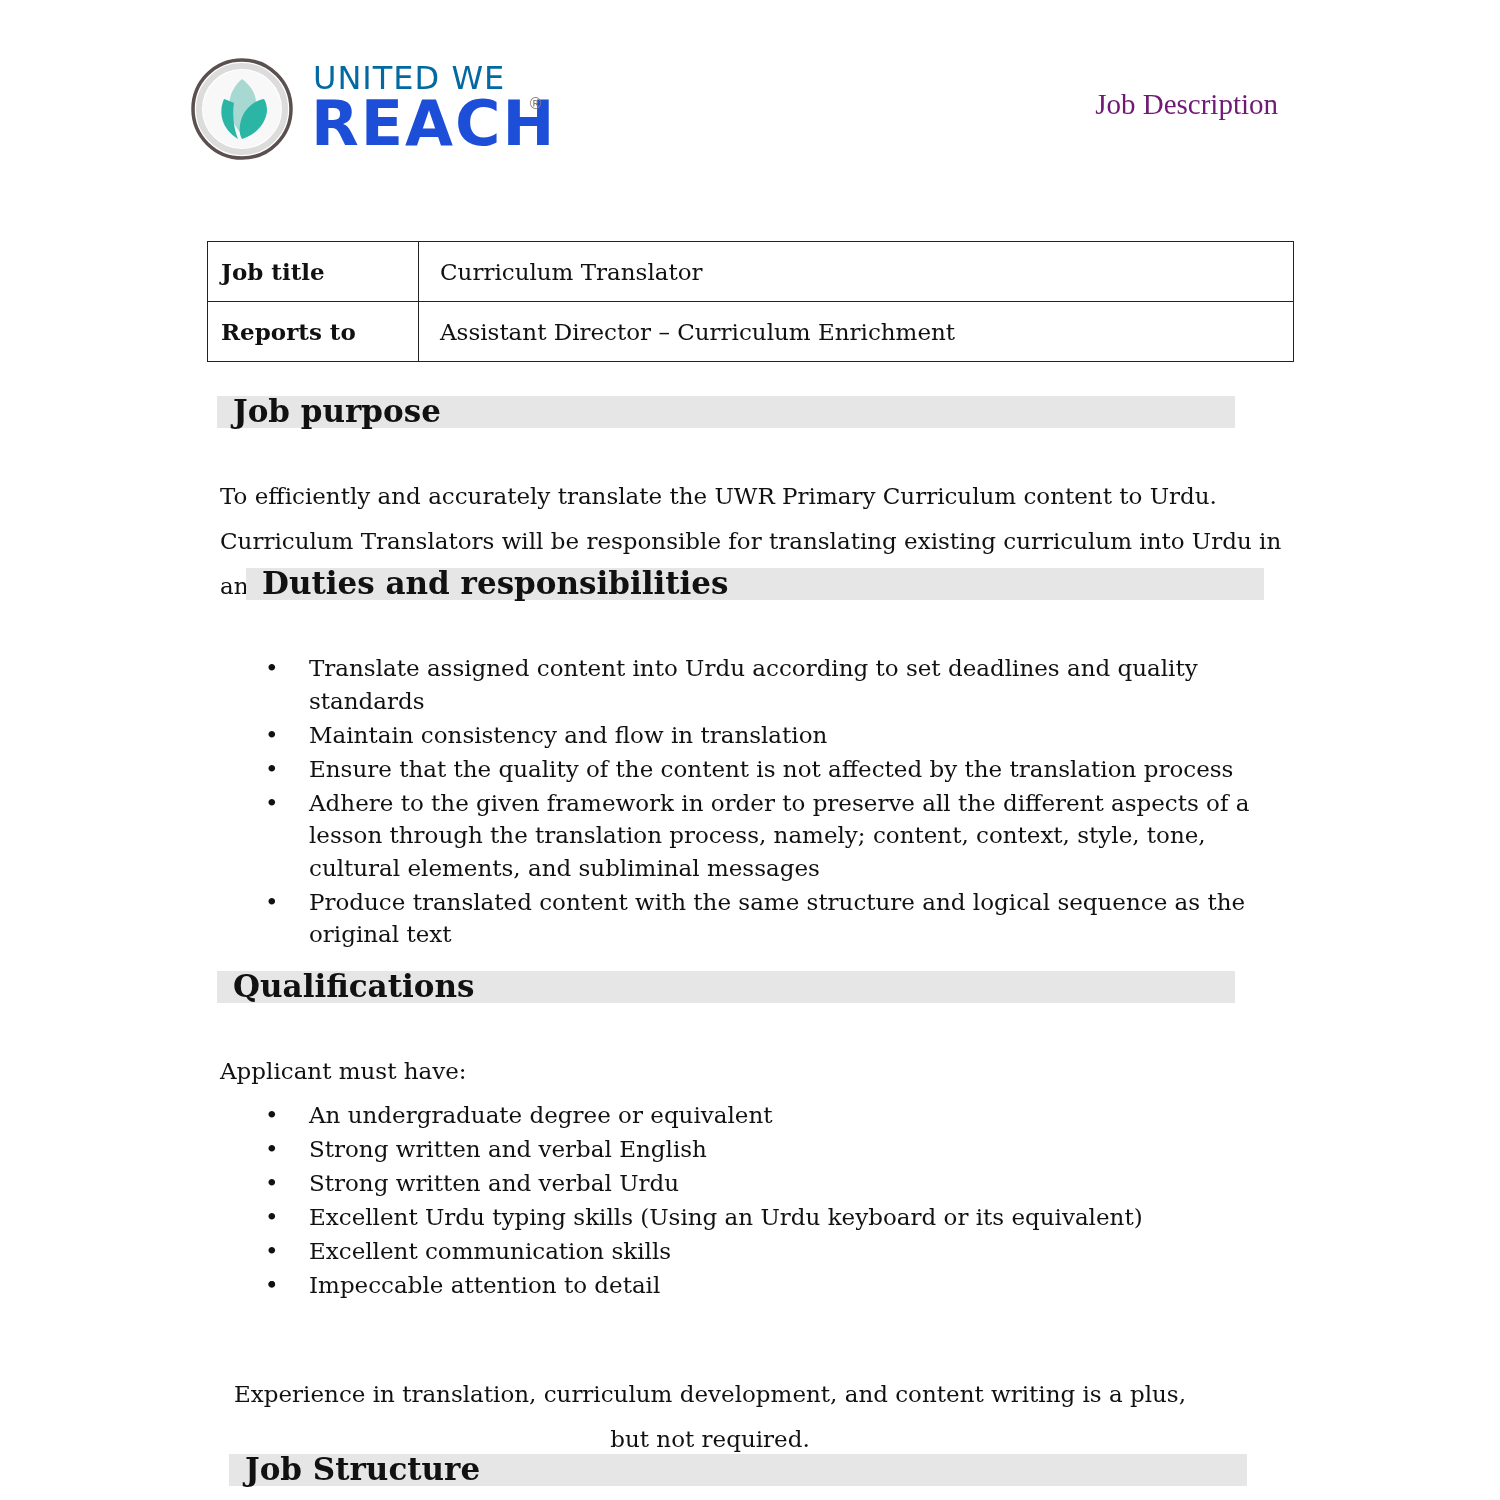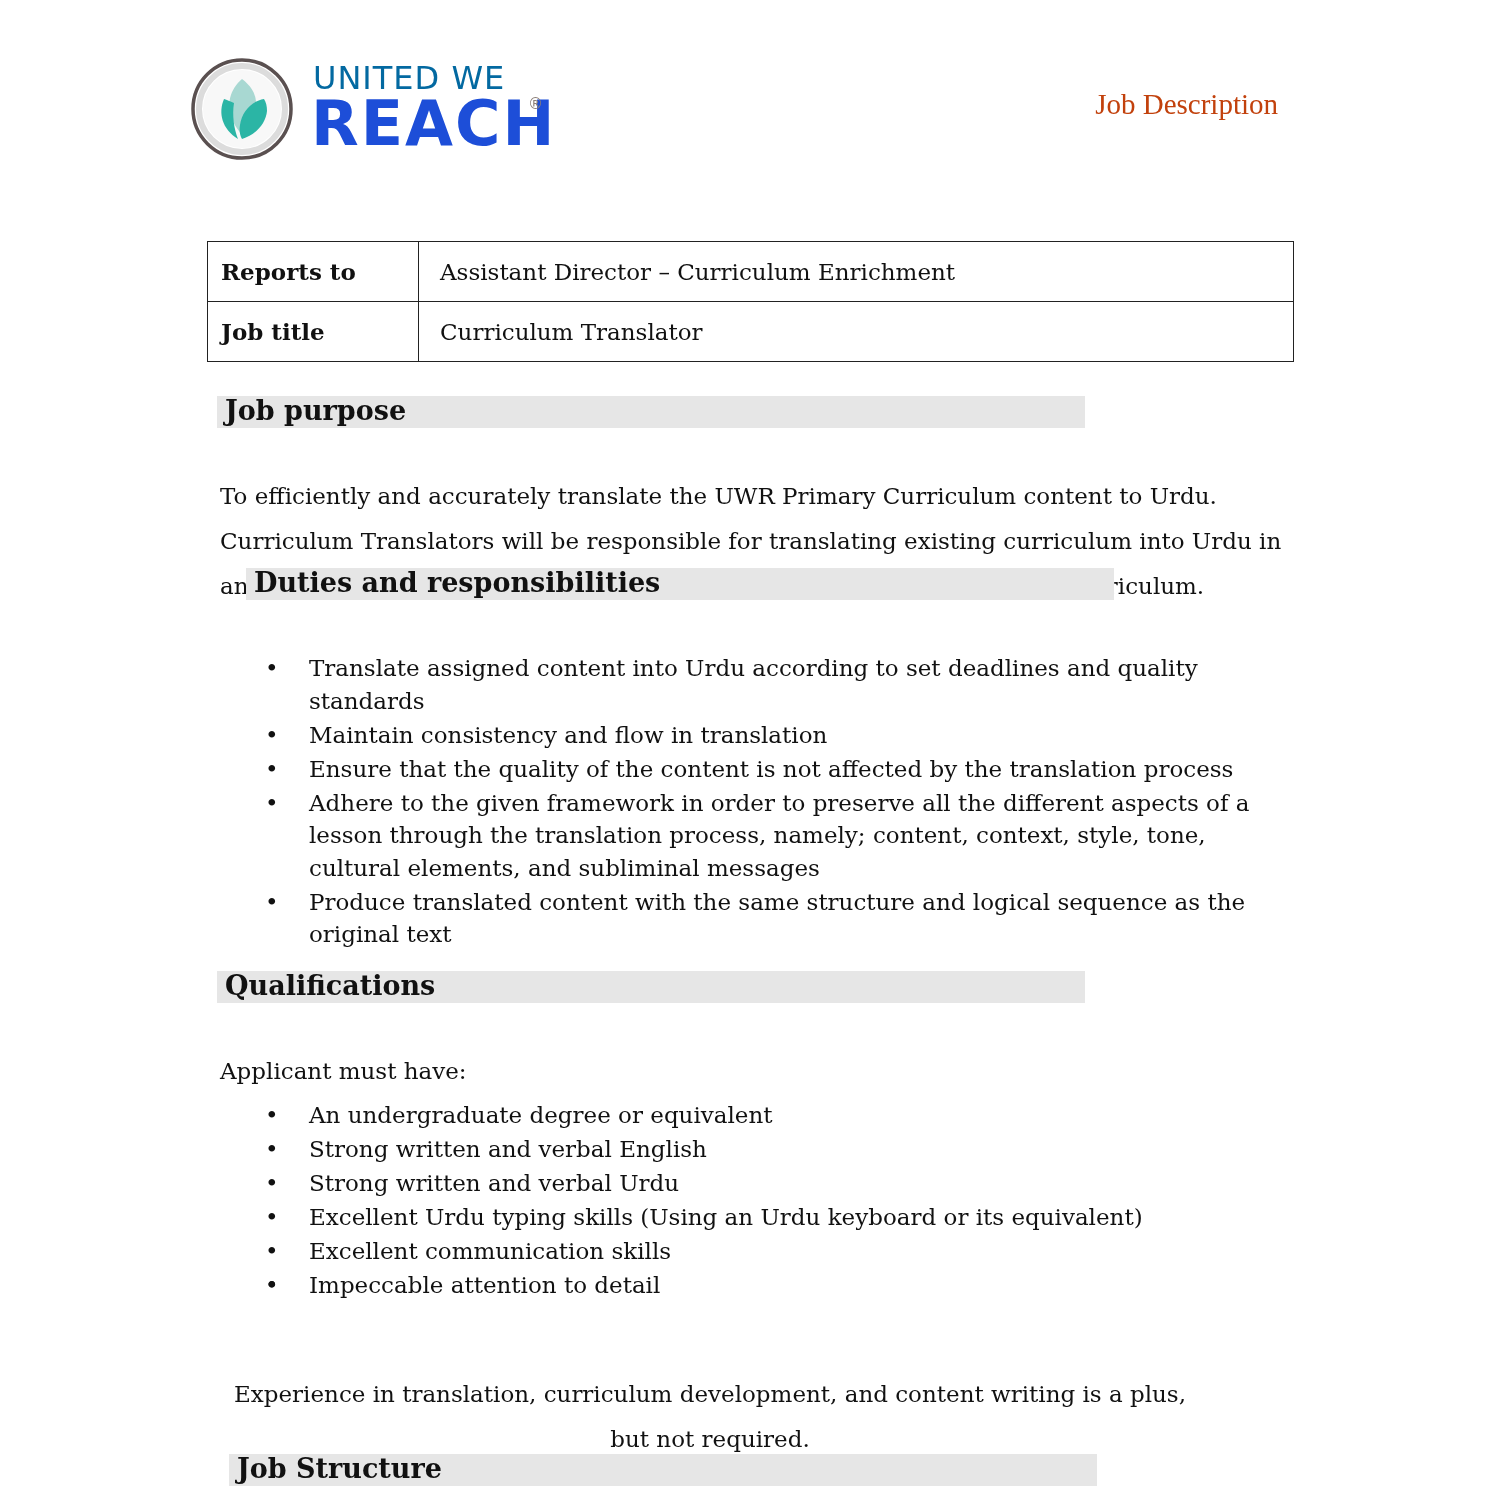--- a/index.html
+++ b/index.html
@@ -10,31 +10,31 @@
     
     .logo { position: absolute; left: 190px; top: 57px; width: 360px; height: 105px; }
     .logo-mark { position: absolute; left: 0; top: 0; width: 104px; height: 104px; }
     .logo-text-top { position: absolute; left: 123px; top: 2px; font-family: "DejaVu Sans", "Liberation Sans", sans-serif;
                      font-size: 32px; letter-spacing: 1px; color: #0369a1; font-weight: normal; }
     .logo-text-main { position: absolute; left: 121px; top: 36px; font-family: "DejaVu Sans", "Liberation Sans", sans-serif;
                       font-size: 62px; font-weight: bold; color: #1d4ed8; letter-spacing: 2px; line-height: 1; }
     .logo-reg { position: absolute; left: 338px; top: 38px; font-family: "DejaVu Sans", "Liberation Sans", sans-serif;
                 font-size: 15px; color: #8a7d76; }
     .doc-type { position: absolute; right: 222px; top: 88px; font-family: "Liberation Serif", serif;
-                font-size: 29px; color: #c2410c; }
+                font-size: 29px; color: #701a75; }
 
     
     .info-table { position: absolute; left: 207px; top: 241px; width: 1087px; border-collapse: collapse; }
     .info-table td { border: 1.5px solid #222; height: 59px; font-size: 23px; padding: 0; vertical-align: middle; }
     .info-table td.label { width: 197px; padding-left: 13px; font-weight: bold; }
     .info-table td.value { padding-left: 21px; }
 
     
-    .section-head { position: absolute; left: 217px; width: 868px; height: 32px; background: #e6e6e6;
-                    font-weight: bold; font-size: 27px; line-height: 30px; padding-left: 8px; box-sizing: border-box; }
+    .section-head { position: absolute; left: 217px; width: 1018px; height: 32px; background: #e6e6e6;
+                    font-weight: bold; font-size: 31px; line-height: 30px; padding-left: 16px; box-sizing: border-box; }
     .para { position: absolute; left: 204px; width: 1070px; font-size: 23px; line-height: 45px; margin: 16px; }
     .bullets { position: absolute; left: 221px; width: 1070px; margin: 0; padding: 0; list-style: none; font-size: 23px; line-height: 32.5px; }
     .bullets li { position: relative; padding-left: 88px; margin-bottom: 1.5px; }
     .bullets li .bullet { position: absolute; left: 44px; top: 0; }
   </style>
 </head>
 <body>
 
 <div class="page">
 
@@ -53,26 +53,26 @@
     <div class="logo-text-top">UNITED WE</div>
     <div class="logo-text-main">REACH</div>
     <div class="logo-reg">®</div>
   </div>
 
   <div class="doc-type">Job Description</div>
 
   <table class="info-table">
     <tbody>
         <tr>
+      <td class="label">Job title</td>
+      <td class="value">Curriculum Translator</td>
+    </tr>
+    <tr>
       <td class="label">Reports to</td>
       <td class="value">Assistant Director – Curriculum Enrichment</td>
-    </tr>
-    <tr>
-      <td class="label">Job title</td>
-      <td class="value">Curriculum Translator</td>
     </tr>
   </tbody>
     </table>
 
   <div class="section-head" style="top:396px;">Job purpose</div>
   <p class="para" style="top:458px;">To efficiently and accurately translate the UWR Primary Curriculum content to Urdu. Curriculum Translators will be responsible for translating existing curriculum into Urdu in an effective manner so as to ensure the consistency of the quality of the curriculum.</p>
 
   <div class="section-head" style="top:568px;margin-left:29px;">Duties and responsibilities</div>
   <ul class="bullets" style="top:652px;">
     <li><span class="bullet">•</span><span>Translate assigned content into Urdu according to set deadlines and quality standards</span></li>

